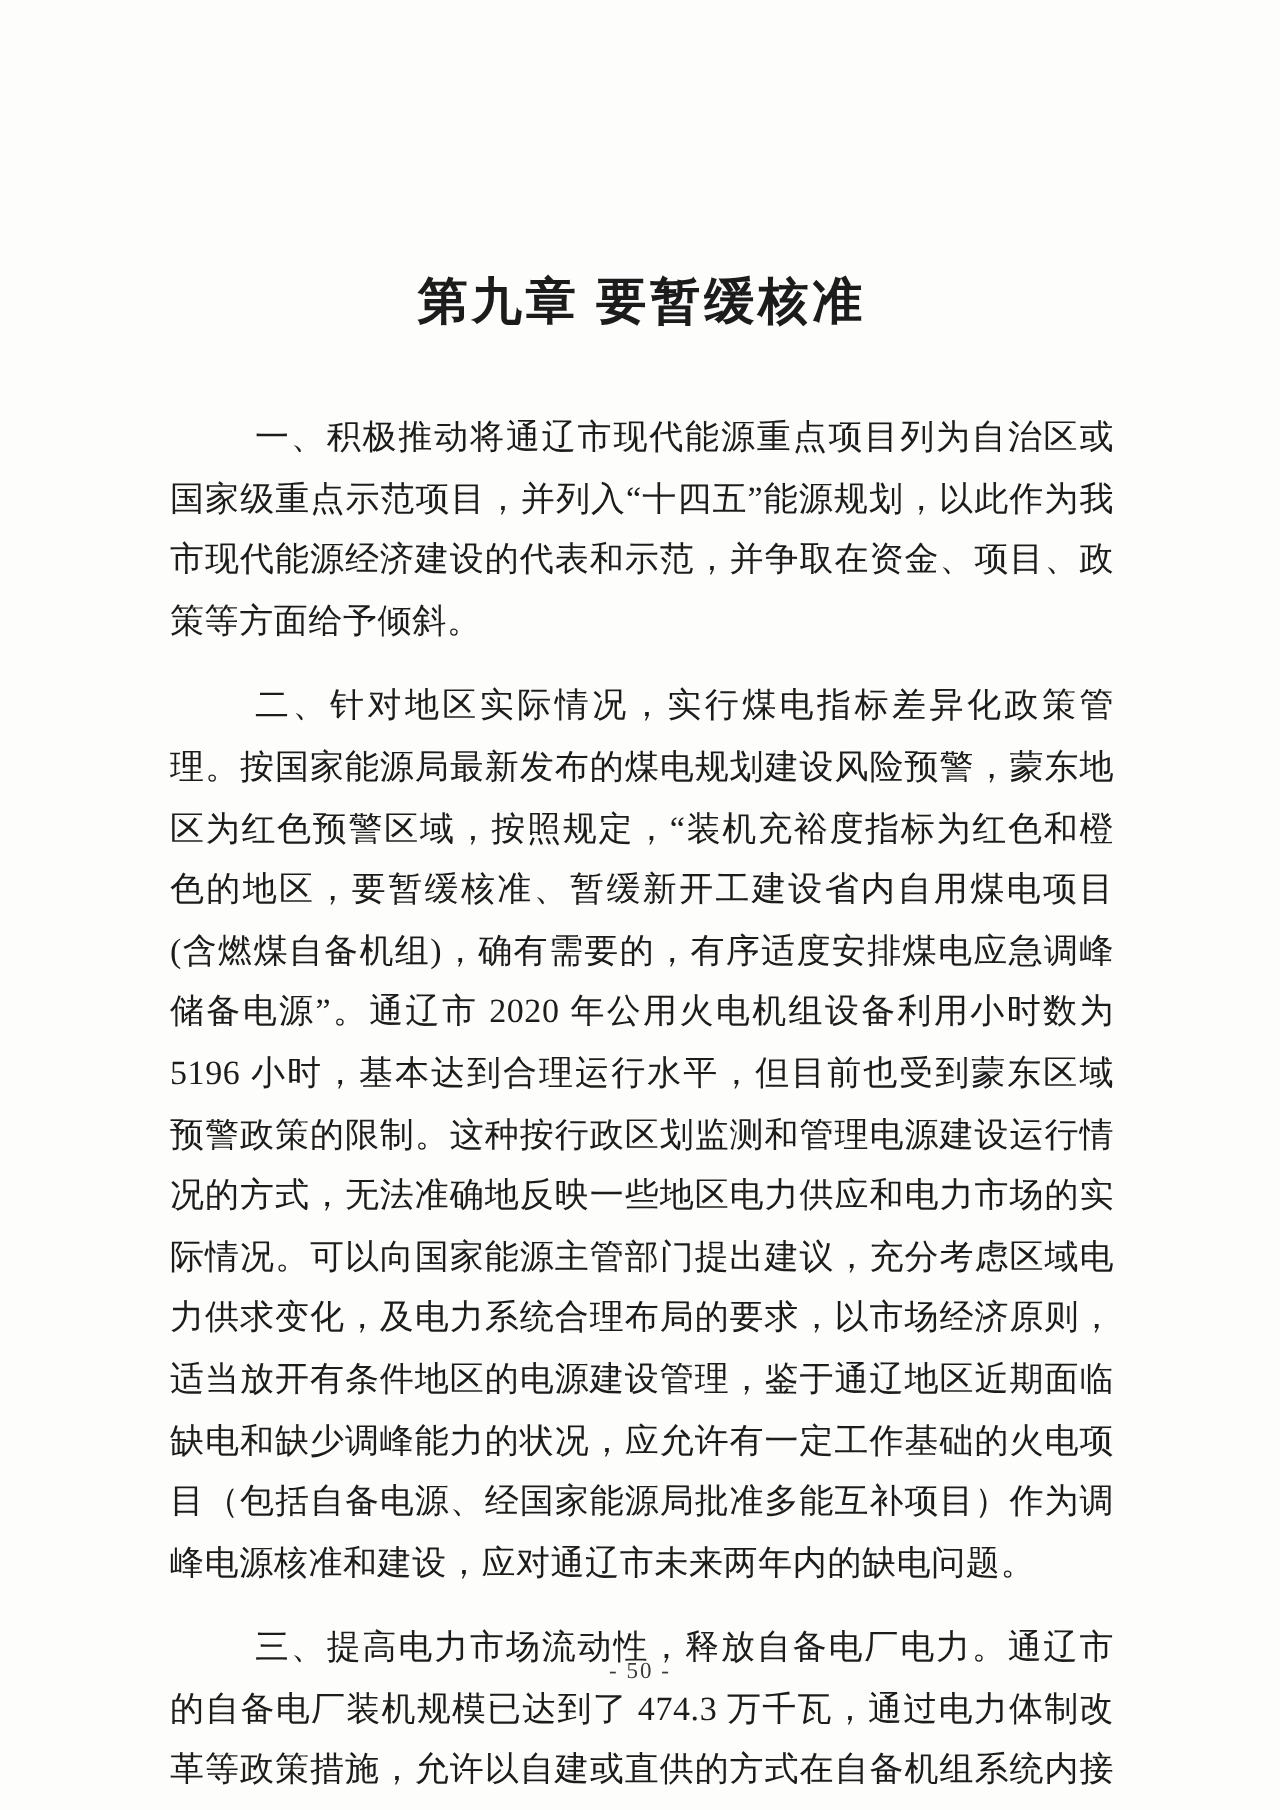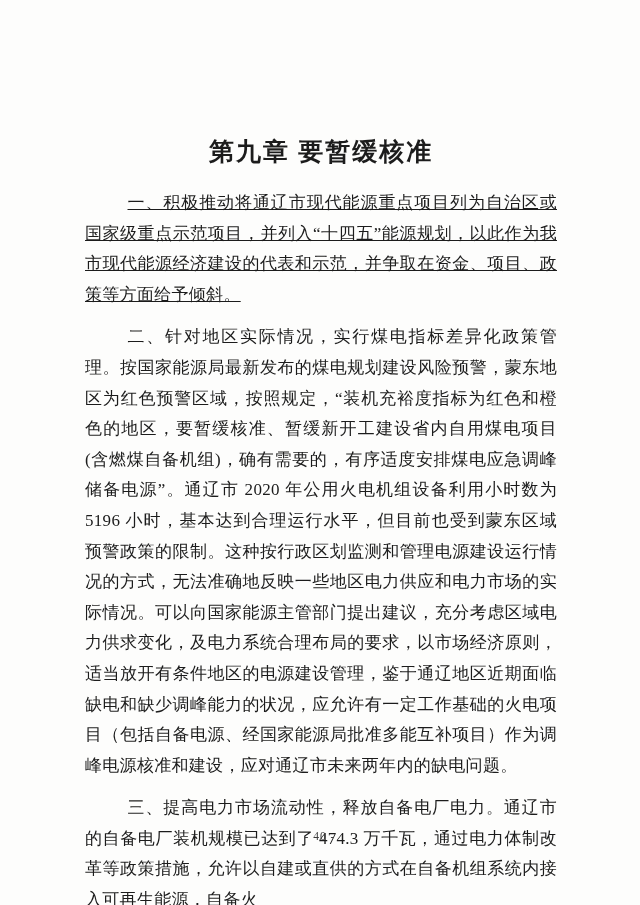--- a/index.html
+++ b/index.html
@@ -36,22 +36,21 @@
   .body-paragraph {
     margin: 12px 0 0 0;
     font-size: 17px;
     line-height: 30.6px;
     text-align: justify;
     text-justify: inter-ideograph;
     text-indent: 2.5em;
     letter-spacing: 0.3px;
   }
   .body-paragraph.first {
-    margin-top: 20px;
-    text-decoration: underline;
+    margin-top: 36px;
   }
   .page-footer {
     position: absolute;
     top: 829px;
     left: 0;
     width: 100%;
     text-align: center;
     font-size: 11.5px;
     line-height: 15px;
     color: #3a3a3a;
@@ -61,14 +60,14 @@
 </head>
 <body>
 
 <div class="page">
   <div class="content">
     <h1 class="chapter-title">第九章 要暂缓核准</h1>
     <p class="body-paragraph first">一、积极推动将通辽市现代能源重点项目列为自治区或国家级重点示范项目，并列入“十四五”能源规划，以此作为我市现代能源经济建设的代表和示范，并争取在资金、项目、政策等方面给予倾斜。</p>
     <p class="body-paragraph">二、针对地区实际情况，实行煤电指标差异化政策管理。按国家能源局最新发布的煤电规划建设风险预警，蒙东地区为红色预警区域，按照规定，“装机充裕度指标为红色和橙色的地区，要暂缓核准、暂缓新开工建设省内自用煤电项目(含燃煤自备机组)，确有需要的，有序适度安排煤电应急调峰储备电源”。通辽市 2020 年公用火电机组设备利用小时数为 5196 小时，基本达到合理运行水平，但目前也受到蒙东区域预警政策的限制。这种按行政区划监测和管理电源建设运行情况的方式，无法准确地反映一些地区电力供应和电力市场的实际情况。可以向国家能源主管部门提出建议，充分考虑区域电力供求变化，及电力系统合理布局的要求，以市场经济原则，适当放开有条件地区的电源建设管理，鉴于通辽地区近期面临缺电和缺少调峰能力的状况，应允许有一定工作基础的火电项目（包括自备电源、经国家能源局批准多能互补项目）作为调峰电源核准和建设，应对通辽市未来两年内的缺电问题。</p>
     <p class="body-paragraph">三、提高电力市场流动性，释放自备电厂电力。通辽市的自备电厂装机规模已达到了 474.3 万千瓦，通过电力体制改革等政策措施，允许以自建或直供的方式在自备机组系统内接入可再生能源，自备火</p>
   </div>
-  <div class="page-footer">- 40 -</div>
+  <div class="page-footer">- 50 -</div>
 </div>
 
 </body></html>

